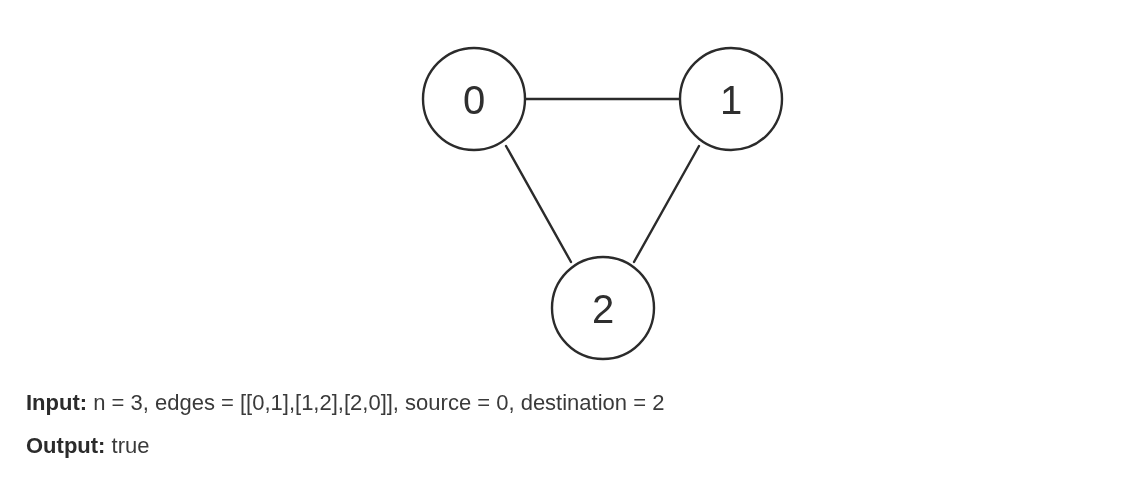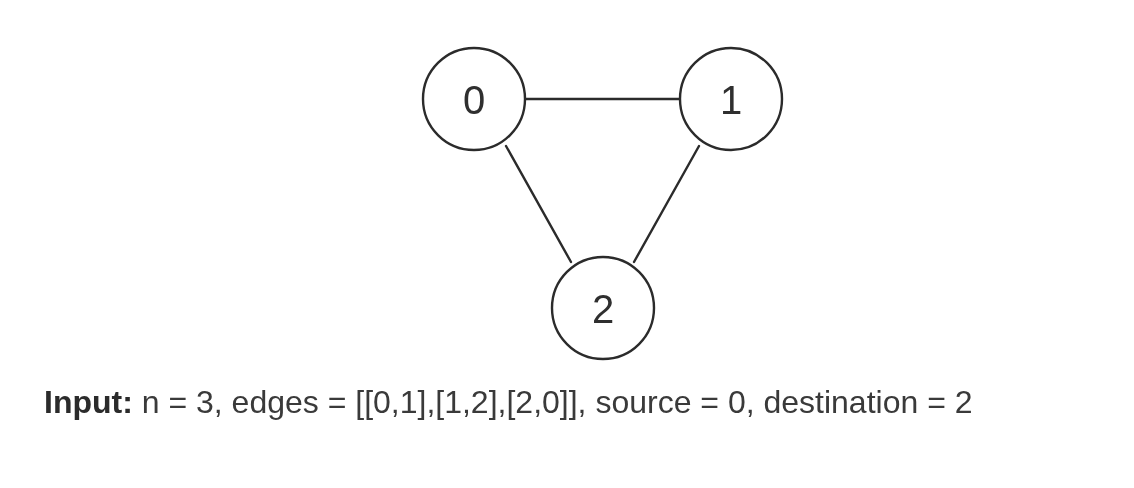--- a/index.html
+++ b/index.html
@@ -55,25 +55,25 @@
     font-family: "Liberation Sans", sans-serif;
     font-size: 40px;
     fill: #2f2f2f;
     text-anchor: middle;
     dominant-baseline: central;
   }
 
   
   #caption {
     position: absolute;
-    left: 44px;
+    left: 26px;
     top: 381px;
     width: 1090px;
     color: #333333;
-    font-size: 32px;
+    font-size: 22px;
     line-height: 43px;
     font-family: "Liberation Sans", sans-serif;
     white-space: nowrap;
   }
 
   .caption-line {
     display: block;
     white-space: nowrap;
   }
 
@@ -114,15 +114,16 @@
       <g>
         <circle class="graph-node-circle" cx="563" cy="292" r="51"></circle>
         <text class="graph-node-label" x="563" y="293">2</text>
       </g>
 
     </svg>
   </figure>
 
   <div id="caption">
     <span class="caption-line"><span class="caption-label">Input:</span><span class="caption-value"> n = 3, edges = [[0,1],[1,2],[2,0]], source = 0, destination = 2</span></span>
+    <span class="caption-line"><span class="caption-label">Output:</span><span class="caption-value"> true</span></span>
   </div>
 
 </div>
 
 </body></html>

